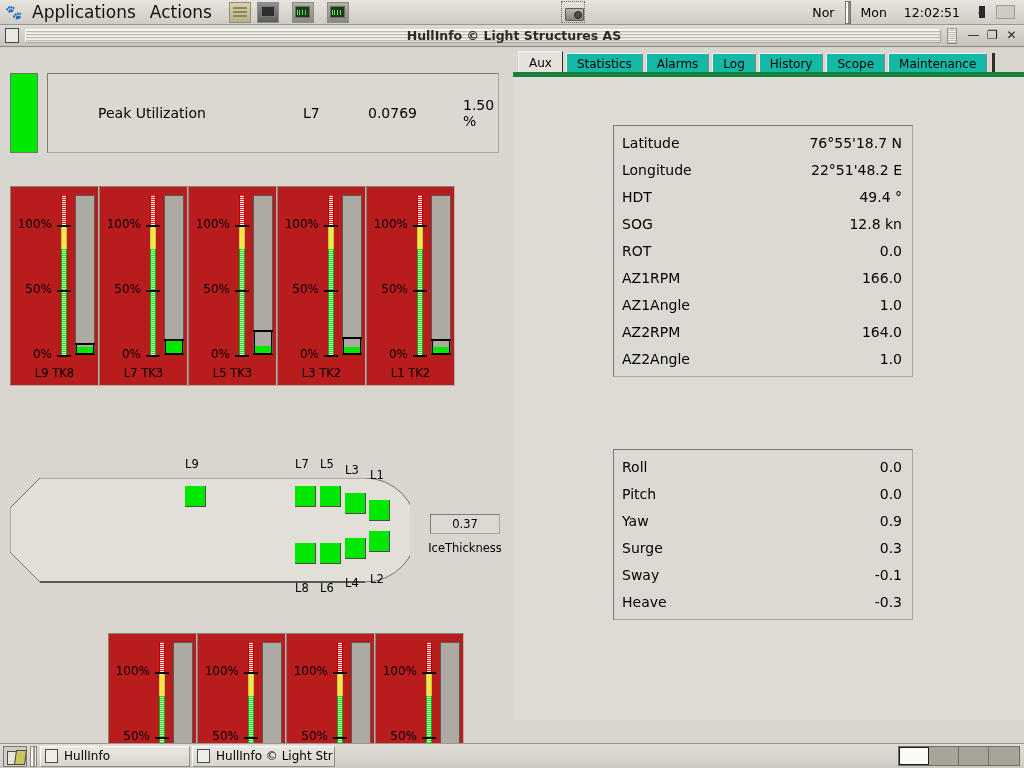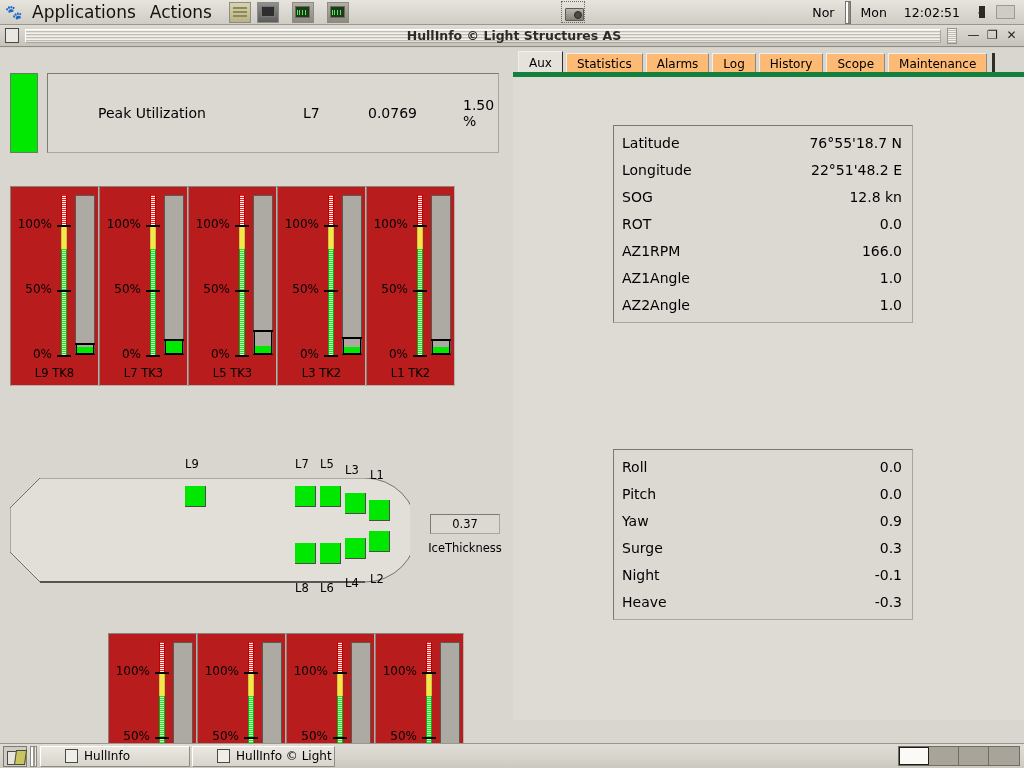--- a/index.html
+++ b/index.html
@@ -247,21 +247,21 @@
   }
 
   
   .tabstrip {
     position: absolute; left: 5px; top: 3px; height: 22px;
     display: flex; align-items: flex-end;
   }
   .tab {
     height: 20px; padding: 0 10px; font-size: 12px;
     display: flex; align-items: center;
-    background: #fdba74;
+    background: #14b8a6;
     border: 1px solid #8b8881; border-bottom: none;
     border-top-color: #f2f0eb; border-left-color: #f2f0eb;
     margin-right: 3px;
   }
   .tab.active {
     background: #e5e2dc; height: 22px;
     border-right-color: #2f2d2a; border-bottom: none;
     font-weight: normal;
   }
   .tab-endbar { width: 3px; height: 20px; background: #2f2d2a; margin-left: 2px; }
@@ -312,21 +312,21 @@
     content: ""; position: absolute; left: 11px; top: 3px; width: 9px; height: 13px;
     background: #c8c460; border: 1px solid #4b4945; transform: skewX(-8deg);
   }
   .tbar-grip {
     width: 7px; height: 21px; margin: 0 3px;
     background: linear-gradient(to right, #fff 0 2px, #9b9890 2px 4px, #eae7e0 4px 7px);
     border: 1px solid #8c8982;
   }
   .task-btn {
     height: 21px; display: flex; align-items: center; gap: 6px;
-    padding: 0 24px; font-size: 12px; white-space: nowrap; overflow: hidden;
+    padding: 0 4px; font-size: 12px; white-space: nowrap; overflow: hidden;
     background: linear-gradient(to bottom, #ebe8e2, #d7d4cc);
     border: 1px solid #8e8b84; border-top-color: #fff; border-left-color: #fff;
     margin-right: 2px;
   }
   .task-ico {
     width: 13px; height: 14px; background: #f0eee9; border: 1px solid #4b4945;
     flex: 0 0 auto;
   }
   .tbar-spacer { flex: 1; }
   .workspaces {
@@ -607,36 +607,44 @@
           <div class="dtable" style="left:100px; top:48px;" id="nav-table">
               <div class="drow">
                 <span class="k">Latitude</span>
                 <span class="v">76°55'18.7 N</span>
               </div>
               <div class="drow">
                 <span class="k">Longitude</span>
                 <span class="v">22°51'48.2 E</span>
               </div>
               <div class="drow">
+                <span class="k">HDT</span>
+                <span class="v">49.4 °</span>
+              </div>
+              <div class="drow">
                 <span class="k">SOG</span>
                 <span class="v">12.8 kn</span>
               </div>
               <div class="drow">
                 <span class="k">ROT</span>
                 <span class="v">0.0</span>
               </div>
               <div class="drow">
                 <span class="k">AZ1RPM</span>
                 <span class="v">166.0</span>
               </div>
               <div class="drow">
                 <span class="k">AZ1Angle</span>
                 <span class="v">1.0</span>
               </div>
               <div class="drow">
+                <span class="k">AZ2RPM</span>
+                <span class="v">164.0</span>
+              </div>
+              <div class="drow">
                 <span class="k">AZ2Angle</span>
                 <span class="v">1.0</span>
               </div>
             </div>
 
           <div class="dtable" style="left:100px; top:372px;" id="motion-table">
               <div class="drow">
                 <span class="k">Roll</span>
                 <span class="v">0.0</span>
               </div>
@@ -646,21 +654,21 @@
               </div>
               <div class="drow">
                 <span class="k">Yaw</span>
                 <span class="v">0.9</span>
               </div>
               <div class="drow">
                 <span class="k">Surge</span>
                 <span class="v">0.3</span>
               </div>
               <div class="drow">
-                <span class="k">Night</span>
+                <span class="k">Sway</span>
                 <span class="v">-0.1</span>
               </div>
               <div class="drow">
                 <span class="k">Heave</span>
                 <span class="v">-0.3</span>
               </div>
             </div>
 
         </div>
 

